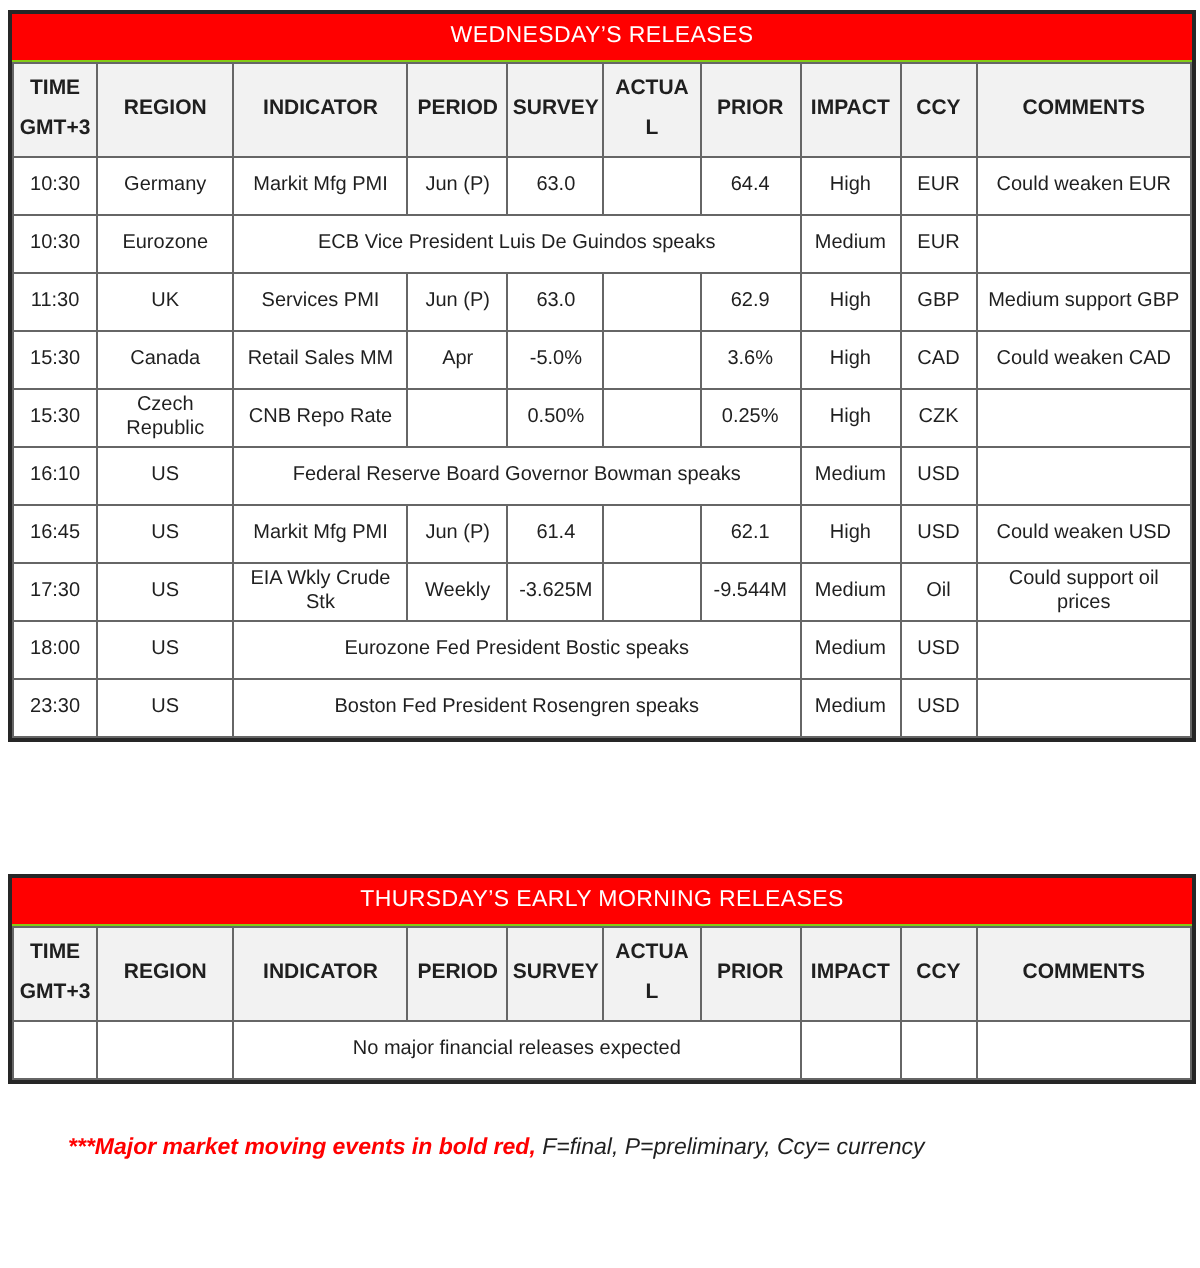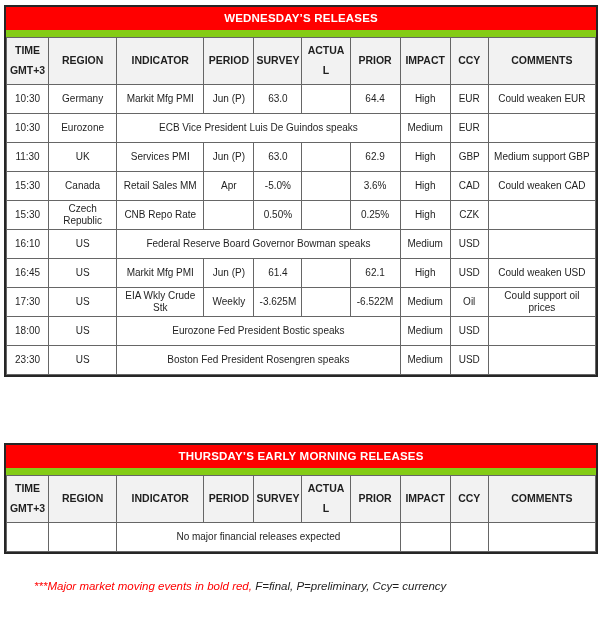--- a/index.html
+++ b/index.html
@@ -18,26 +18,26 @@
   .tbl-outer {
     width: 590px;
     border: 2px solid #262626;
   }
   .tbl-outer.second {
     margin-top: 66px;
   }
   .title-bar {
     background: #FF0000;
     color: #ffffff;
-    font-weight: bold;
+    font-weight: normal;
     font-size: 11.5px;
     text-align: center;
     height: 23px;
     line-height: 23px;
-    border-bottom: 7px solid #84cc16;
+    border-bottom: 1px solid #84cc16;
     letter-spacing: 0.2px;
   }
   table {
     width: 100%;
     border-collapse: collapse;
     table-layout: fixed;
   }
   th, td {
     border: 1px solid #666666;
     text-align: center;
@@ -58,21 +58,21 @@
     height: 26px;
     line-height: 1.25;
   }
   .footnote {
     margin: 26px 0 0 30px;
     font-size: 11.5px;
     font-style: italic;
   }
   .foot-red {
     color: #FF0000;
-    font-weight: normal;
+    font-weight: bold;
   }
   .foot-black {
     color: #1f1f1f;
   }
 </style>
 </head>
 <body>
 
 <div class="page">
 
@@ -203,21 +203,21 @@
             <td>USD</td>
             <td>Could weaken USD</td>
           </tr>
           <tr>
             <td>17:30</td>
             <td>US</td>
             <td>EIA Wkly Crude Stk</td>
             <td>Weekly</td>
             <td>-3.625M</td>
             <td></td>
-            <td>-6.522M</td>
+            <td>-9.544M</td>
             <td>Medium</td>
             <td>Oil</td>
             <td>Could support oil prices</td>
           </tr>
           <tr>
             <td>18:00</td>
             <td>US</td>
             <td colspan="5">Eurozone Fed President Bostic speaks</td>
             <td>Medium</td>
             <td>USD</td>

